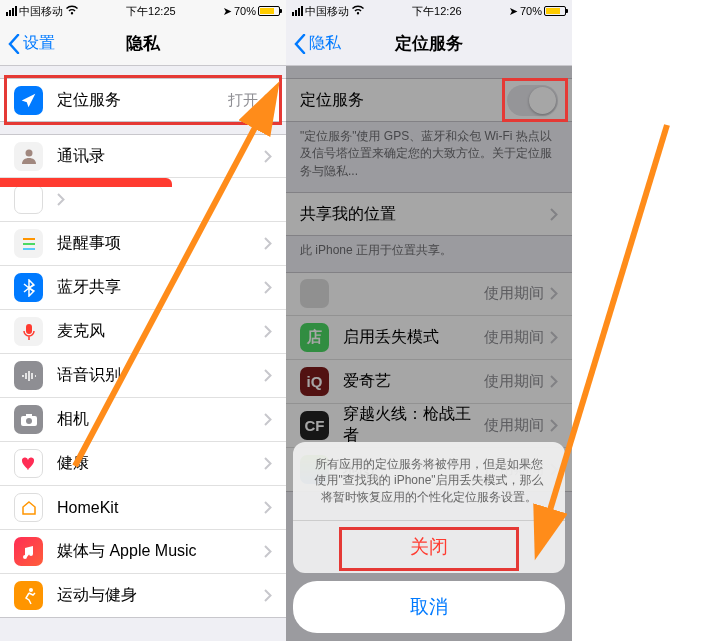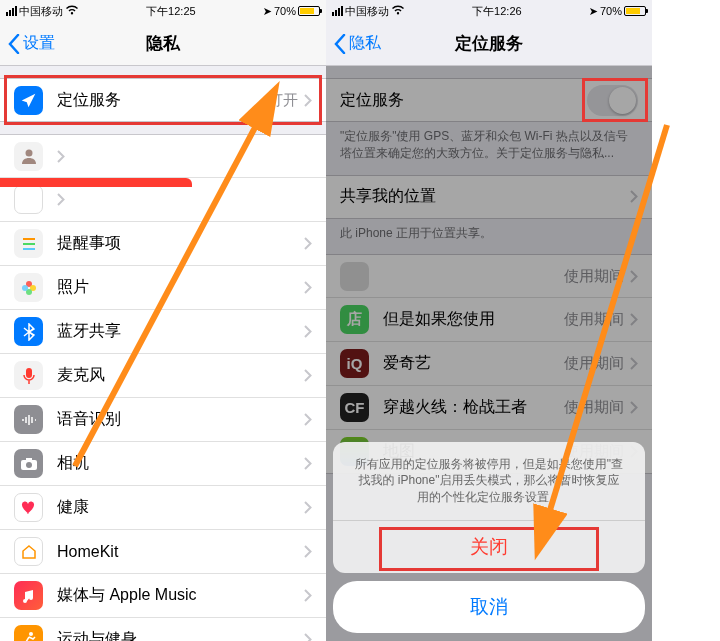--- a/index.html
+++ b/index.html
@@ -1,17 +1,17 @@
 <!DOCTYPE html>
 <html><head>
 <meta charset="utf-8">
 <style>
   * { margin: 0; padding: 0; box-sizing: border-box; }
   body { font-family: -apple-system, "Helvetica Neue", sans-serif; background: #fff; width: 720px; height: 641px; position: relative; overflow: hidden; }
-  .phones { display: flex; width: 652px; height: 641px; }
+  .phones { display: flex; width: 572px; height: 641px; }
   .phone { width: 360px; height: 641px; overflow: hidden; position: relative; background: #efeff4; }
   .phone.dimmed::before { content:""; position:absolute; inset:0; background: rgba(0,0,0,0.35); z-index: 5; pointer-events:none; }
   .status-bar { height: 22px; display:flex; align-items:center; justify-content:space-between; padding: 0 6px; font-size: 11px; background: #f7f7f7; position:relative; z-index:6; }
   .phone.dimmed .status-bar { background:#efeff4; }
   .status-left, .status-right { display:flex; align-items:center; gap:2px; }
   .signal { display:flex; gap:1px; align-items:flex-end; }
   .signal i { width:2px; background:#000; display:block; }
   .signal i:nth-child(1){height:4px}.signal i:nth-child(2){height:6px}.signal i:nth-child(3){height:8px}.signal i:nth-child(4){height:10px}
   .batt { width:22px; height:10px; border:1px solid #000; border-radius:2px; position:relative; }
   .batt::after{content:"";position:absolute;right:-3px;top:2px;width:2px;height:4px;background:#000;border-radius:0 1px 1px 0;}
@@ -103,20 +103,21 @@
         </div>
       </div>
       <div class="group">
         <div class="row">
           <div class="icon" style="background:#f2f2f2">
               <svg width="18" height="18">
                 <circle cx="9" cy="6" r="3.5" fill="#a1887f"></circle>
                 <path d="M2 17c0-4 3-6 7-6s7 2 7 6" fill="#a1887f"></path>
               </svg>
             </div>
+          <span class="label">通讯录</span>
           <span class="chev">
               <svg viewBox="0 0 8 13">
                 <path d="M1 1l5.5 5.5L1 12" stroke="#c7c7cc" stroke-width="2" fill="none"></path>
               </svg>
             </span>
         </div>
         <div class="row">
           <div class="icon" style="background:#fff;border:0.5px solid #ddd">
               <div style="width:100%;height:9px;background:#ff3b30;border-radius:6px 6px 0 0;position:absolute;top:0"></div>
             </div>
@@ -128,36 +129,20 @@
         </div>
         <div class="row">
           <div class="icon" style="background:#f2f2f2">
               <svg width="16" height="16">
                 <line x1="2" y1="3" x2="14" y2="3" stroke="#ff9500" stroke-width="2"></line>
                 <line x1="2" y1="8" x2="14" y2="8" stroke="#4cd964" stroke-width="2"></line>
                 <line x1="2" y1="13" x2="14" y2="13" stroke="#5ac8fa" stroke-width="2"></line>
               </svg>
             </div>
           <span class="label">提醒事项</span>
-          <span class="chev">
-              <svg viewBox="0 0 8 13">
-                <path d="M1 1l5.5 5.5L1 12" stroke="#c7c7cc" stroke-width="2" fill="none"></path>
-              </svg>
-            </span>
-        </div>
-        <div class="row">
-          <div class="icon" style="background:#f2f2f2">
-              <svg width="20" height="20" viewBox="0 0 20 20">
-                <circle cx="10" cy="6" r="3" fill="#ff3b30" opacity=".8"></circle>
-                <circle cx="14" cy="10" r="3" fill="#ffcc00" opacity=".8"></circle>
-                <circle cx="10" cy="14" r="3" fill="#4cd964" opacity=".8"></circle>
-                <circle cx="6" cy="10" r="3" fill="#5ac8fa" opacity=".8"></circle>
-              </svg>
-            </div>
-          <span class="label">照片</span>
           <span class="chev">
               <svg viewBox="0 0 8 13">
                 <path d="M1 1l5.5 5.5L1 12" stroke="#c7c7cc" stroke-width="2" fill="none"></path>
               </svg>
             </span>
         </div>
         <div class="row">
           <div class="icon" style="background:#007aff">
               <svg width="12" height="18" viewBox="0 0 12 18">
                 <path d="M6 1v16l5-5-5-3 5-3-5-5zM1 5l10 8M1 13l10-8" stroke="#fff" stroke-width="1.5" fill="none"></path>
@@ -330,21 +315,21 @@
           <span class="label"><span class="blur-box"></span></span>
           <span class="detail">使用期间</span>
           <span class="chev">
               <svg viewBox="0 0 8 13">
                 <path d="M1 1l5.5 5.5L1 12" stroke="#c7c7cc" stroke-width="2" fill="none"></path>
               </svg>
             </span>
         </div>
         <div class="row">
           <div class="app-icon" style="background:#4cd964">店</div>
-          <span class="label">但是如果您使用</span>
+          <span class="label">启用丢失模式</span>
           <span class="detail">使用期间</span>
           <span class="chev">
               <svg viewBox="0 0 8 13">
                 <path d="M1 1l5.5 5.5L1 12" stroke="#c7c7cc" stroke-width="2" fill="none"></path>
               </svg>
             </span>
         </div>
         <div class="row">
           <div class="app-icon" style="background:#7f1d1d">iQ</div>
           <span class="label">爱奇艺</span>

